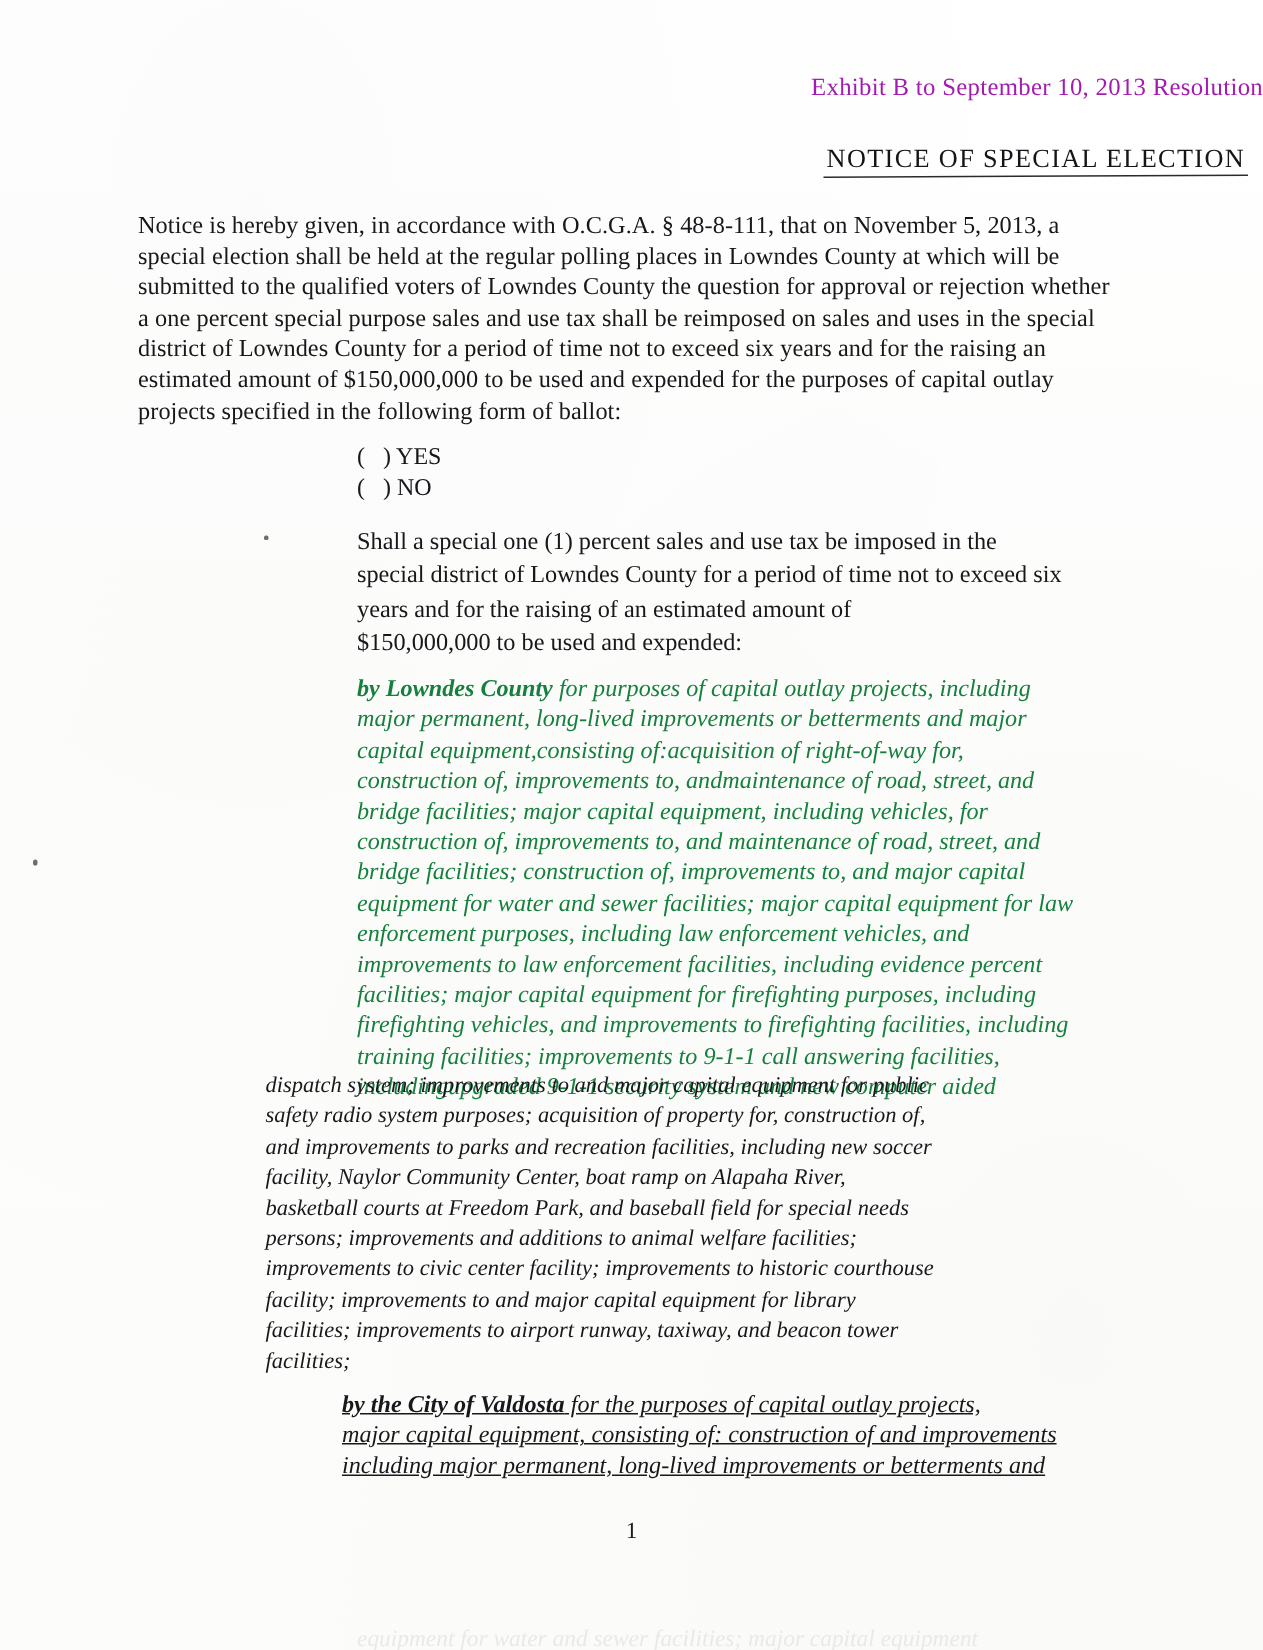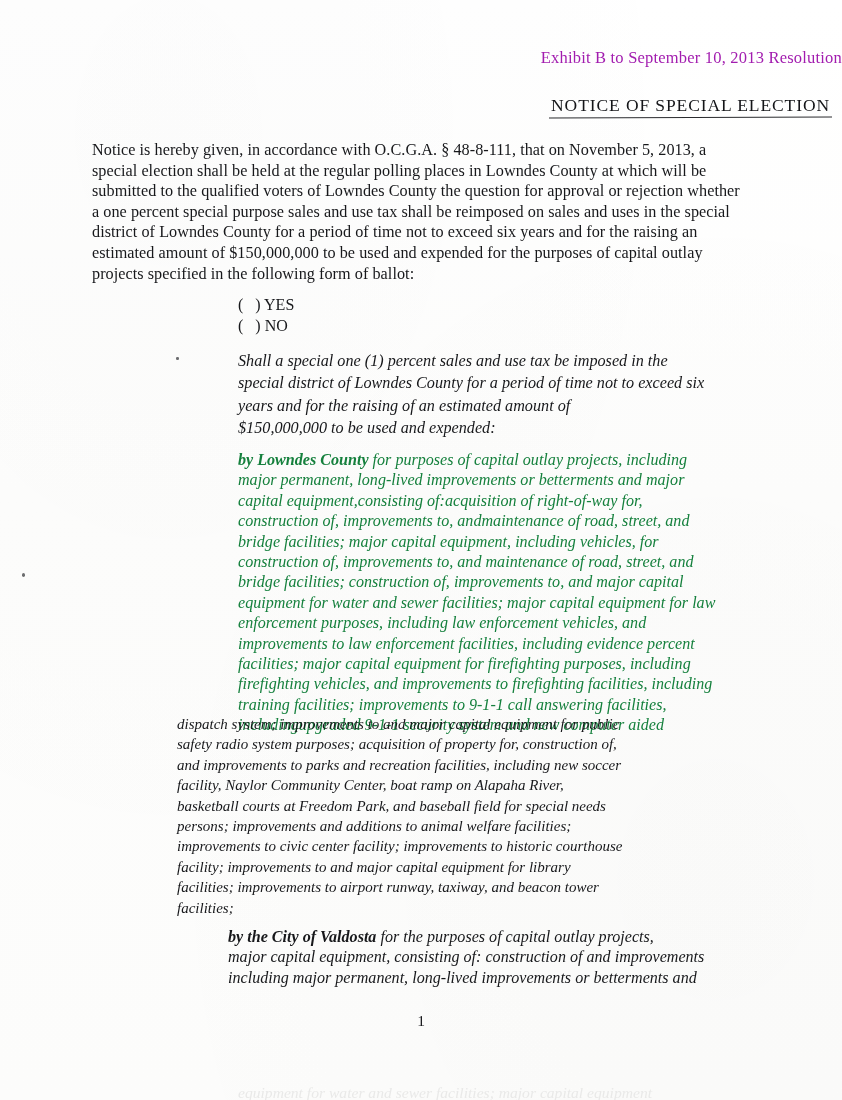--- a/index.html
+++ b/index.html
@@ -88,21 +88,20 @@
   }
   .ballot-options .opt {
     white-space: pre;
   }
 
   .ballot-question {
     position: absolute;
     top: 350px;
     left: 238px;
     width: 508px;
-    font-style: italic;
     font-size: 16.2px;
     line-height: 22.3px;
     color: #17181b;
   }
   .ballot-question .ln { display: block; white-space: pre-wrap; }
 
   .lowndes-block {
     position: absolute;
     top: 450px;
     left: 238px;
@@ -131,21 +130,21 @@
   .valdosta-block {
     position: absolute;
     top: 927px;
     left: 228px;
     width: 516px;
     font-style: italic;
     font-size: 16.1px;
     line-height: 20.4px;
     color: #17181b;
   }
-  .valdosta-block .ln { display: block; white-space: pre-wrap; }
+  .valdosta-block .ln { display: block; white-space: pre-wrap; text-decoration: underline; }
   .valdosta-block b { font-weight: 700; font-style: italic; }
 
   .page-number {
     position: absolute;
     top: 1012px;
     left: 0;
     width: 842px;
     text-align: center;
     font-size: 15.5px;
     color: #1b1c1f;

